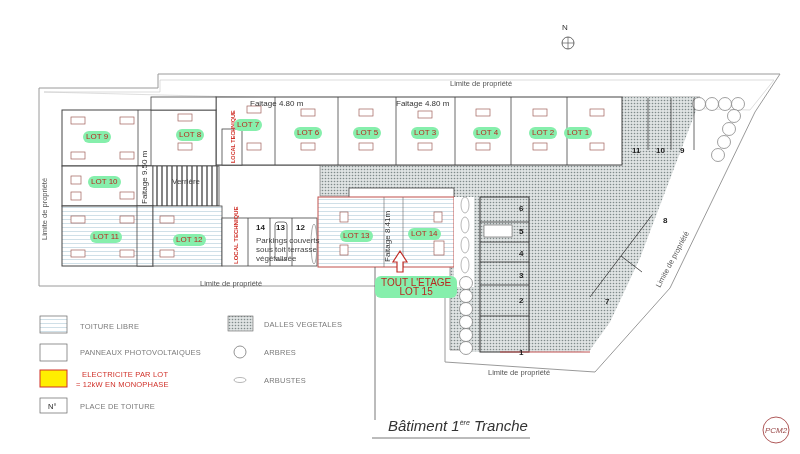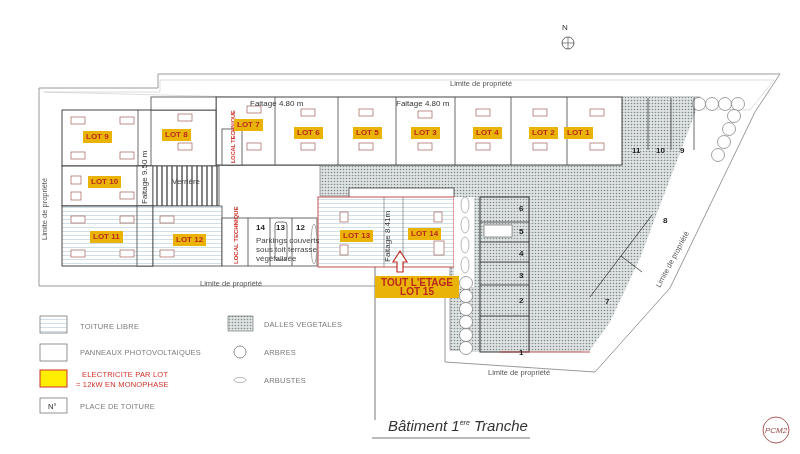--- a/index.html
+++ b/index.html
@@ -1,19 +1,19 @@
 <!DOCTYPE html>
 <html><head>
 <meta charset="utf-8">
 <style>
   html,body{margin:0;padding:0;background:#fff;}
   body{width:800px;height:454px;position:relative;overflow:hidden;font-family:"Liberation Sans",sans-serif;}
   .abs{position:absolute;}
   svg text{font-family:"Liberation Sans",sans-serif;}
-  .lot{position:absolute;background:#eab308;color:#b8281f;font-weight:bold;font-size:8px;padding:1px 3px;line-height:10px;white-space:nowrap;}
+  .lot{position:absolute;background:#86efac;color:#b8281f;font-weight:normal;font-size:8px;padding:1px 3px;line-height:10px;white-space:nowrap;border-radius:6px;}
   .legend-label{position:absolute;font-size:7.5px;font-weight:normal;color:#7a7a7a;letter-spacing:0.2px;}
   .legend-red{color:#d03028;}
 </style>
 </head>
 <body>
 
 <svg class="abs" style="left:0;top:0" width="800" height="454">
   <defs>
     <pattern id="dots" width="3" height="3" patternUnits="userSpaceOnUse">
       <rect width="3" height="3" fill="#dfe3e3"></rect>
@@ -203,21 +203,21 @@
   <text x="256" y="243" font-size="8" fill="#444">Parkings couverts</text>
   <text x="256" y="252" font-size="8" fill="#444">sous toit terrasse</text>
   <text x="256" y="261" font-size="8" fill="#444">végétalisée</text>
   <text x="562" y="30" font-size="8" fill="#333">N</text>
 
   <text x="388" y="431" font-size="15" font-family="DejaVu Serif, serif" font-style="italic" fill="#333">Bâtiment 1<tspan font-size="7" dy="-6">ère</tspan><tspan dy="6"> Tranche</tspan></text>
   <text x="765" y="433" font-size="8" fill="#9a4a4a" font-style="italic">PCM2</text>
 </svg>
 
 <span class="lot" style="left:83px;top:131px">LOT 9</span>
-<span class="lot" style="left:162px;top:129px">LOT 8</span>
+<span class="lot" style="left:176px;top:129px">LOT 8</span>
 <span class="lot" style="left:234px;top:119px">LOT 7</span>
 <span class="lot" style="left:294px;top:127px">LOT 6</span>
 <span class="lot" style="left:353px;top:127px">LOT 5</span>
 <span class="lot" style="left:411px;top:127px">LOT 3</span>
 <span class="lot" style="left:473px;top:127px">LOT 4</span>
 <span class="lot" style="left:529px;top:127px">LOT 2</span>
 <span class="lot" style="left:564px;top:127px">LOT 1</span>
 <span class="lot" style="left:88px;top:176px">LOT 10</span>
 <span class="lot" style="left:90px;top:231px">LOT 11</span>
 <span class="lot" style="left:173px;top:234px">LOT 12</span>

